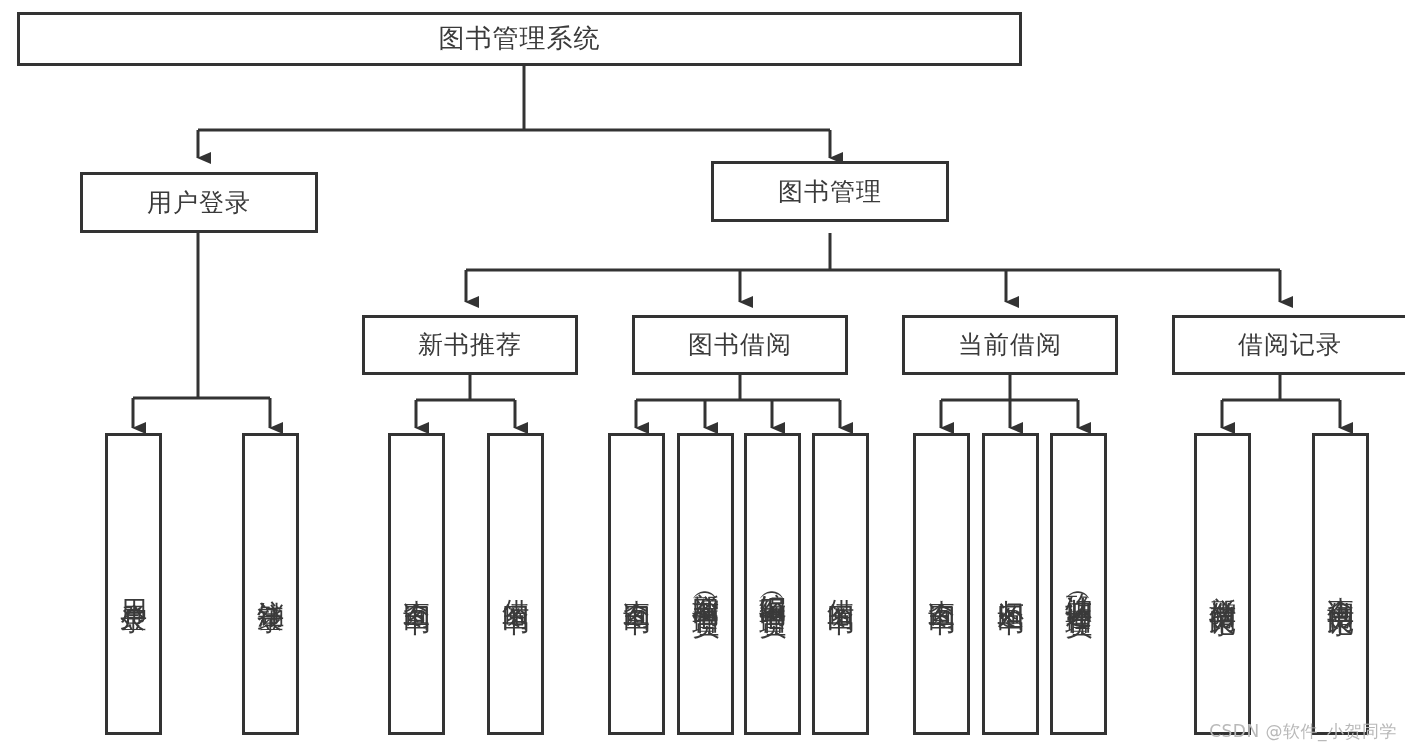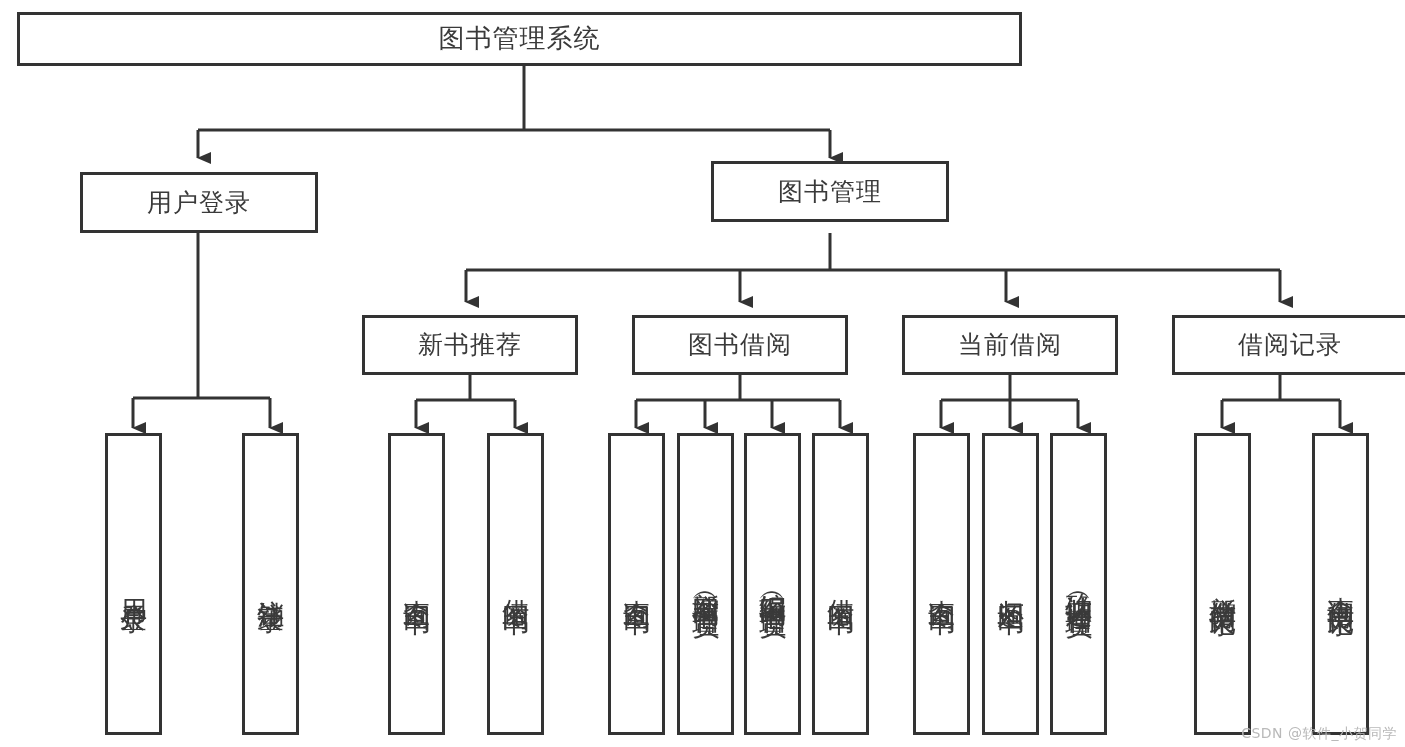--- a/index.html
+++ b/index.html
@@ -54,21 +54,21 @@
   }
   .node-v > span {
     writing-mode: vertical-rl;
     text-orientation: upright;
     display: block;
   }
   .watermark {
     position: absolute;
     right: 8px;
     bottom: 4px;
-    font-size: 14px;
+    font-size: 17px;
     color: #b9b9b9;
     letter-spacing: 0.5px;
     white-space: nowrap;
   }
 </style>
 </head>
 <body>
 
 <div id="canvas">
 

